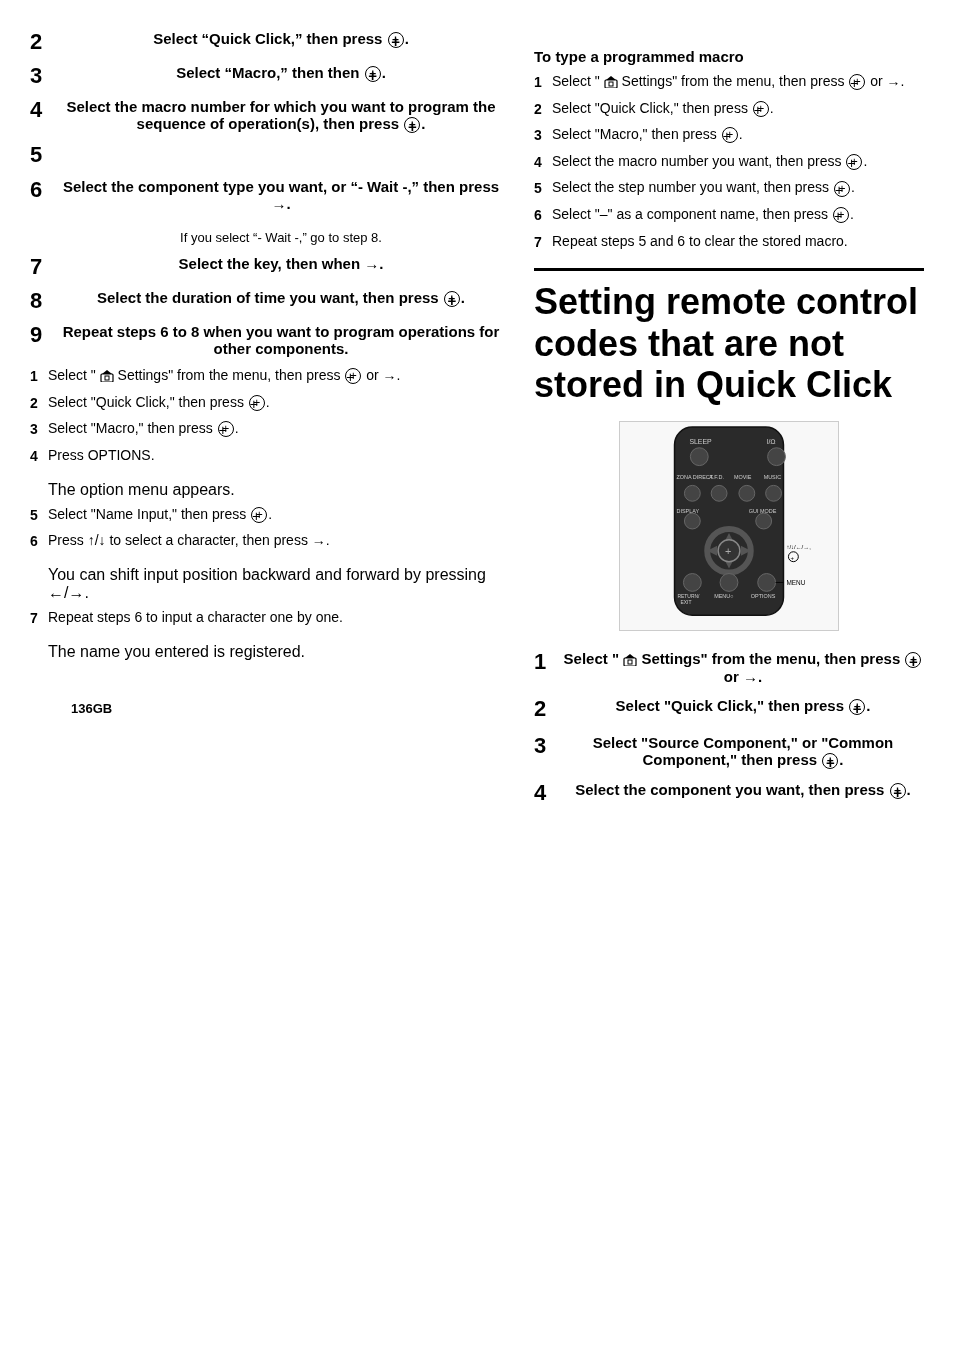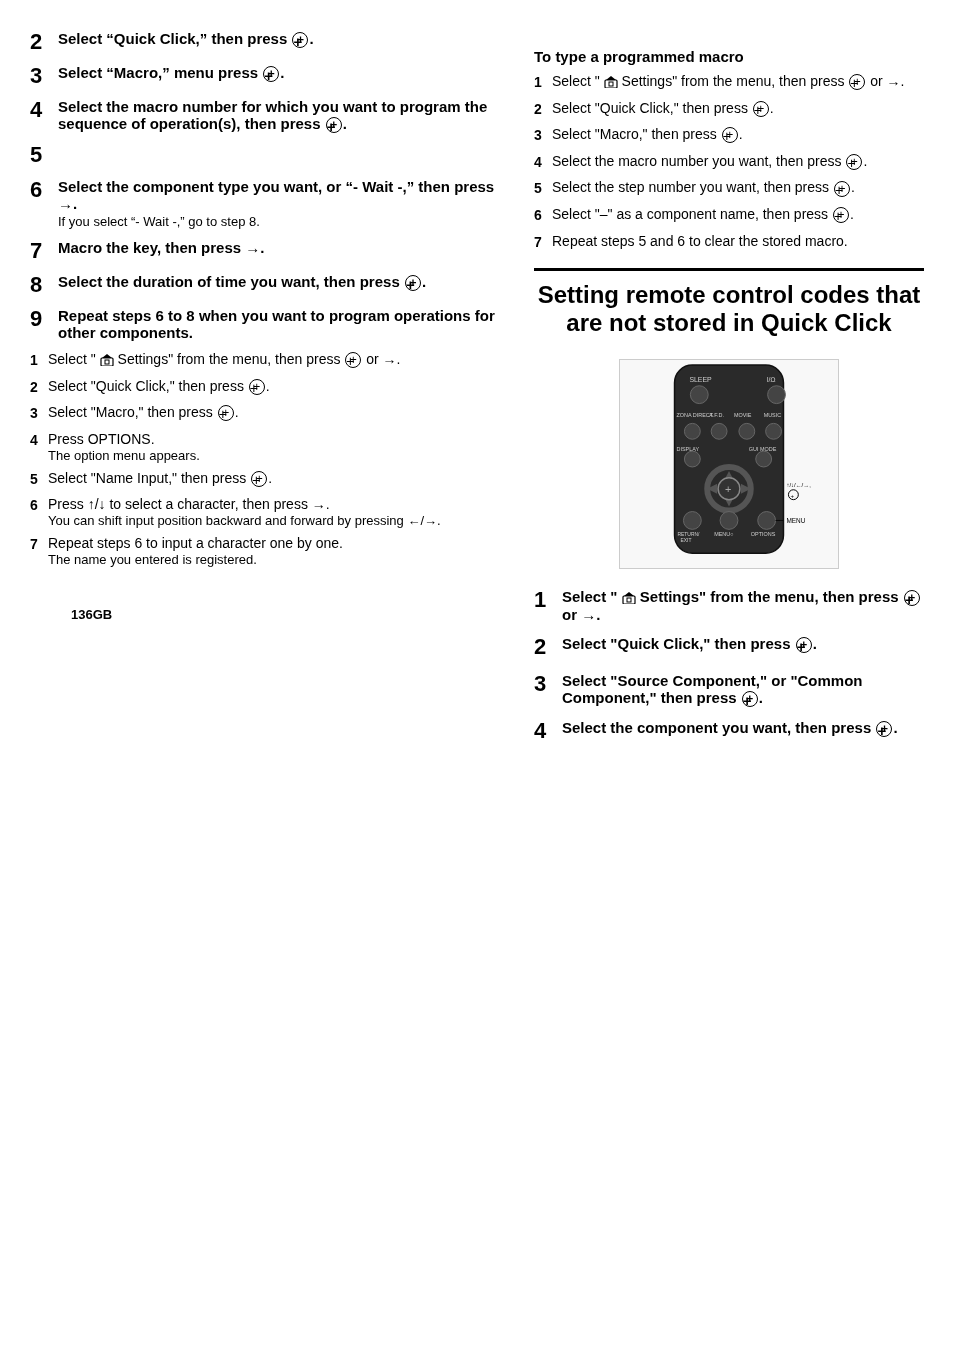--- a/index.html
+++ b/index.html
@@ -35,24 +35,25 @@
       font-weight: bold;
       min-width: 28px;
       line-height: 1.1;
     }
     .step-content {
       flex: 1;
     }
     .step-content.bold {
       font-weight: bold;
       font-size: 15px;
+      text-align: center;
     }
     .sub-note {
       font-size: 13px;
-      margin-top: 2px;
+      margin-top: 18px;
       margin-left: 0;
     }
     
     .section-heading {
       font-size: 15px;
       font-weight: bold;
       margin: 18px 0 8px 0;
     }
     
     .icon-circle-plus {
@@ -69,26 +70,25 @@
       content: '+';
       position: absolute;
       top: 50%;
       left: 50%;
       transform: translate(-50%, -50%);
       font-size: 12px;
       line-height: 1;
     }
     
     .big-title {
-      font-size: 24px;
+      font-size: 36px;
       font-weight: bold;
       line-height: 1.15;
-      margin-bottom: 23px;
+      margin-bottom: 16px;
       margin-top: 10px;
-      text-align: center;
     }
     .divider {
       border: none;
       border-top: 3px solid #000;
       margin: 16px 0 10px 0;
     }
     
     .remote-img-area {
       text-align: center;
       margin: 10px 0 16px 0;
@@ -110,43 +110,43 @@
       font-size: 14px;
       font-weight: bold;
       min-width: 18px;
       line-height: 1.4;
     }
     .small-step-content {
       font-size: 14px;
       flex: 1;
     }
     .small-step-subnote {
-      font-size: 13px;
-      margin-top: 1px;
+      font-size: 16px;
+      margin-top: 18px;
     }
   </style>
 </head>
 <body>
 
 <div class="page-layout">
 
   <div class="left-col">
 
     <div class="step">
       <span class="step-num">2</span>
       <div class="step-content bold">
         <span>Select “Quick Click,” then press</span>
         <span class="icon-circle-plus">+</span>.
       </div>
     </div>
 
     <div class="step">
       <span class="step-num">3</span>
       <div class="step-content bold">
-        <span>Select “Macro,” menu press</span>
+        <span>Select “Macro,” then then</span>
         <span class="icon-circle-plus">+</span>.
       </div>
     </div>
 
     <div class="step">
       <span class="step-num">4</span>
       <div class="step-content bold">
         <span>Select the macro number for which you want to program the sequence of operation(s), then press</span>
         <span class="icon-circle-plus">+</span>.
       </div>
@@ -160,21 +160,21 @@
       <span class="step-num">6</span>
       <div class="step-content bold">
         <span>Select the component type you want, or “- Wait -,” then press →.</span>
         <div class="sub-note" style="font-weight:normal;">If you select “- Wait -,” go to step 8.</div>
       </div>
     </div>
 
     <div class="step">
       <span class="step-num">7</span>
       <div class="step-content bold">
-        <span>Macro the key, then press →.</span>
+        <span>Select the key, then when →.</span>
       </div>
     </div>
 
     <div class="step">
       <span class="step-num">8</span>
       <div class="step-content bold">
         <span>Select the duration of time you want, then press</span>
         <span class="icon-circle-plus">+</span>.
       </div>
     </div>

